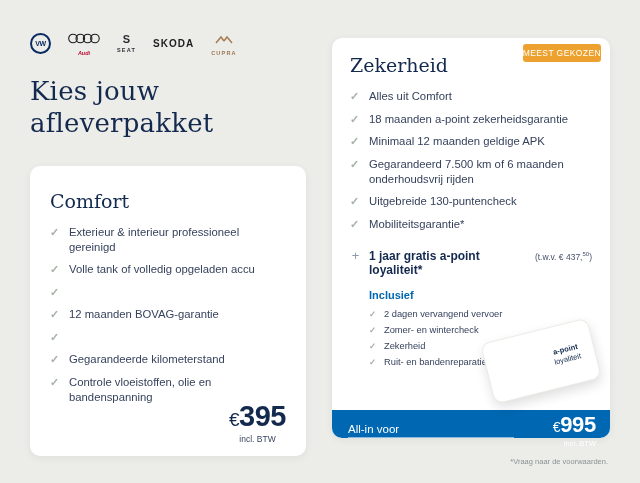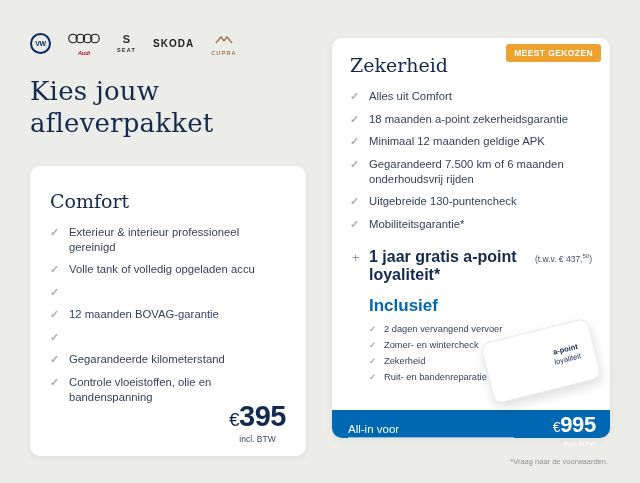--- a/index.html
+++ b/index.html
@@ -26,30 +26,30 @@
   .card-title{font-family:"DejaVu Serif",serif;font-weight:500;font-size:19px;color:#13294e;margin-bottom:13px}
 
   .item{display:flex;gap:8px;margin-bottom:8px;font-size:11.3px;line-height:1.3;color:#36425c}
   .check{color:#a6b3a7;font-size:11px;flex:0 0 11px;font-weight:700;line-height:1.3}
 
   .price{position:absolute;right:20px;bottom:12px;text-align:center;color:#13294e}
   .price-amount{font-size:29px;font-weight:600;letter-spacing:-.5px}
   .price-amount .euro{font-size:19px;font-weight:500}
   .price-note{font-size:8.5px;color:#39455f;margin-top:1px}
 
-  .badge{position:absolute;top:6px;right:9px;background:#eda22f;color:#fff;font-size:8.5px;font-weight:700;letter-spacing:.4px;padding:4px 8px;border-radius:3px}
+  .badge{position:absolute;top:6px;right:9px;background:#eda22f;color:#fff;font-size:8.5px;font-weight:400;letter-spacing:.4px;padding:4px 0;border-radius:3px}
 
   .bonus{display:flex;gap:8px;align-items:baseline;margin-top:16px;margin-bottom:12px}
   .plus{color:#8e99a9;font-size:13px;flex:0 0 11px;font-weight:400;text-align:center}
-  .bonus-label{font-size:16px;font-weight:700;color:#13294e}
+  .bonus-label{font-size:12px;font-weight:700;color:#13294e}
   .bonus-value{font-size:8.5px;color:#44506a;margin-left:5px;white-space:nowrap}
   .bonus-value sup{font-size:6px}
 
   .inclusief{margin-left:19px}
-  .inclusief-title{color:#0067b2;font-weight:700;font-size:17px;margin-bottom:8px}
+  .inclusief-title{color:#0067b2;font-weight:700;font-size:11px;margin-bottom:8px}
   .sub-item{display:flex;gap:6px;margin-bottom:4.5px;font-size:9.3px;line-height:1.25;color:#36425c}
   .sub-item .check{font-size:8.5px;flex:0 0 9px}
 
   .loyalty{position:absolute;right:14px;bottom:46px;width:110px;height:62px;background:#fff;border:1px solid #ebebe6;border-radius:9px;transform:rotate(-14deg);box-shadow:0 5px 12px rgba(0,0,0,.13);display:flex;align-items:center;justify-content:flex-end;padding-right:14px;z-index:2}
   .loyalty-text{font-size:7.5px;color:#13294e;text-align:center;line-height:1.3}
   .loyalty-text .l1{font-weight:700}
 
   .card-footer{position:absolute;left:0;bottom:0;width:100%;height:28px;background:#0067b2;border-radius:0 0 10px 10px}
   .footer-label{position:absolute;left:16px;top:13px;font-size:11.5px;color:#fff}
   .footer-line{position:absolute;left:16px;right:96px;top:27px;height:1px;background:rgba(255,255,255,.55)}

